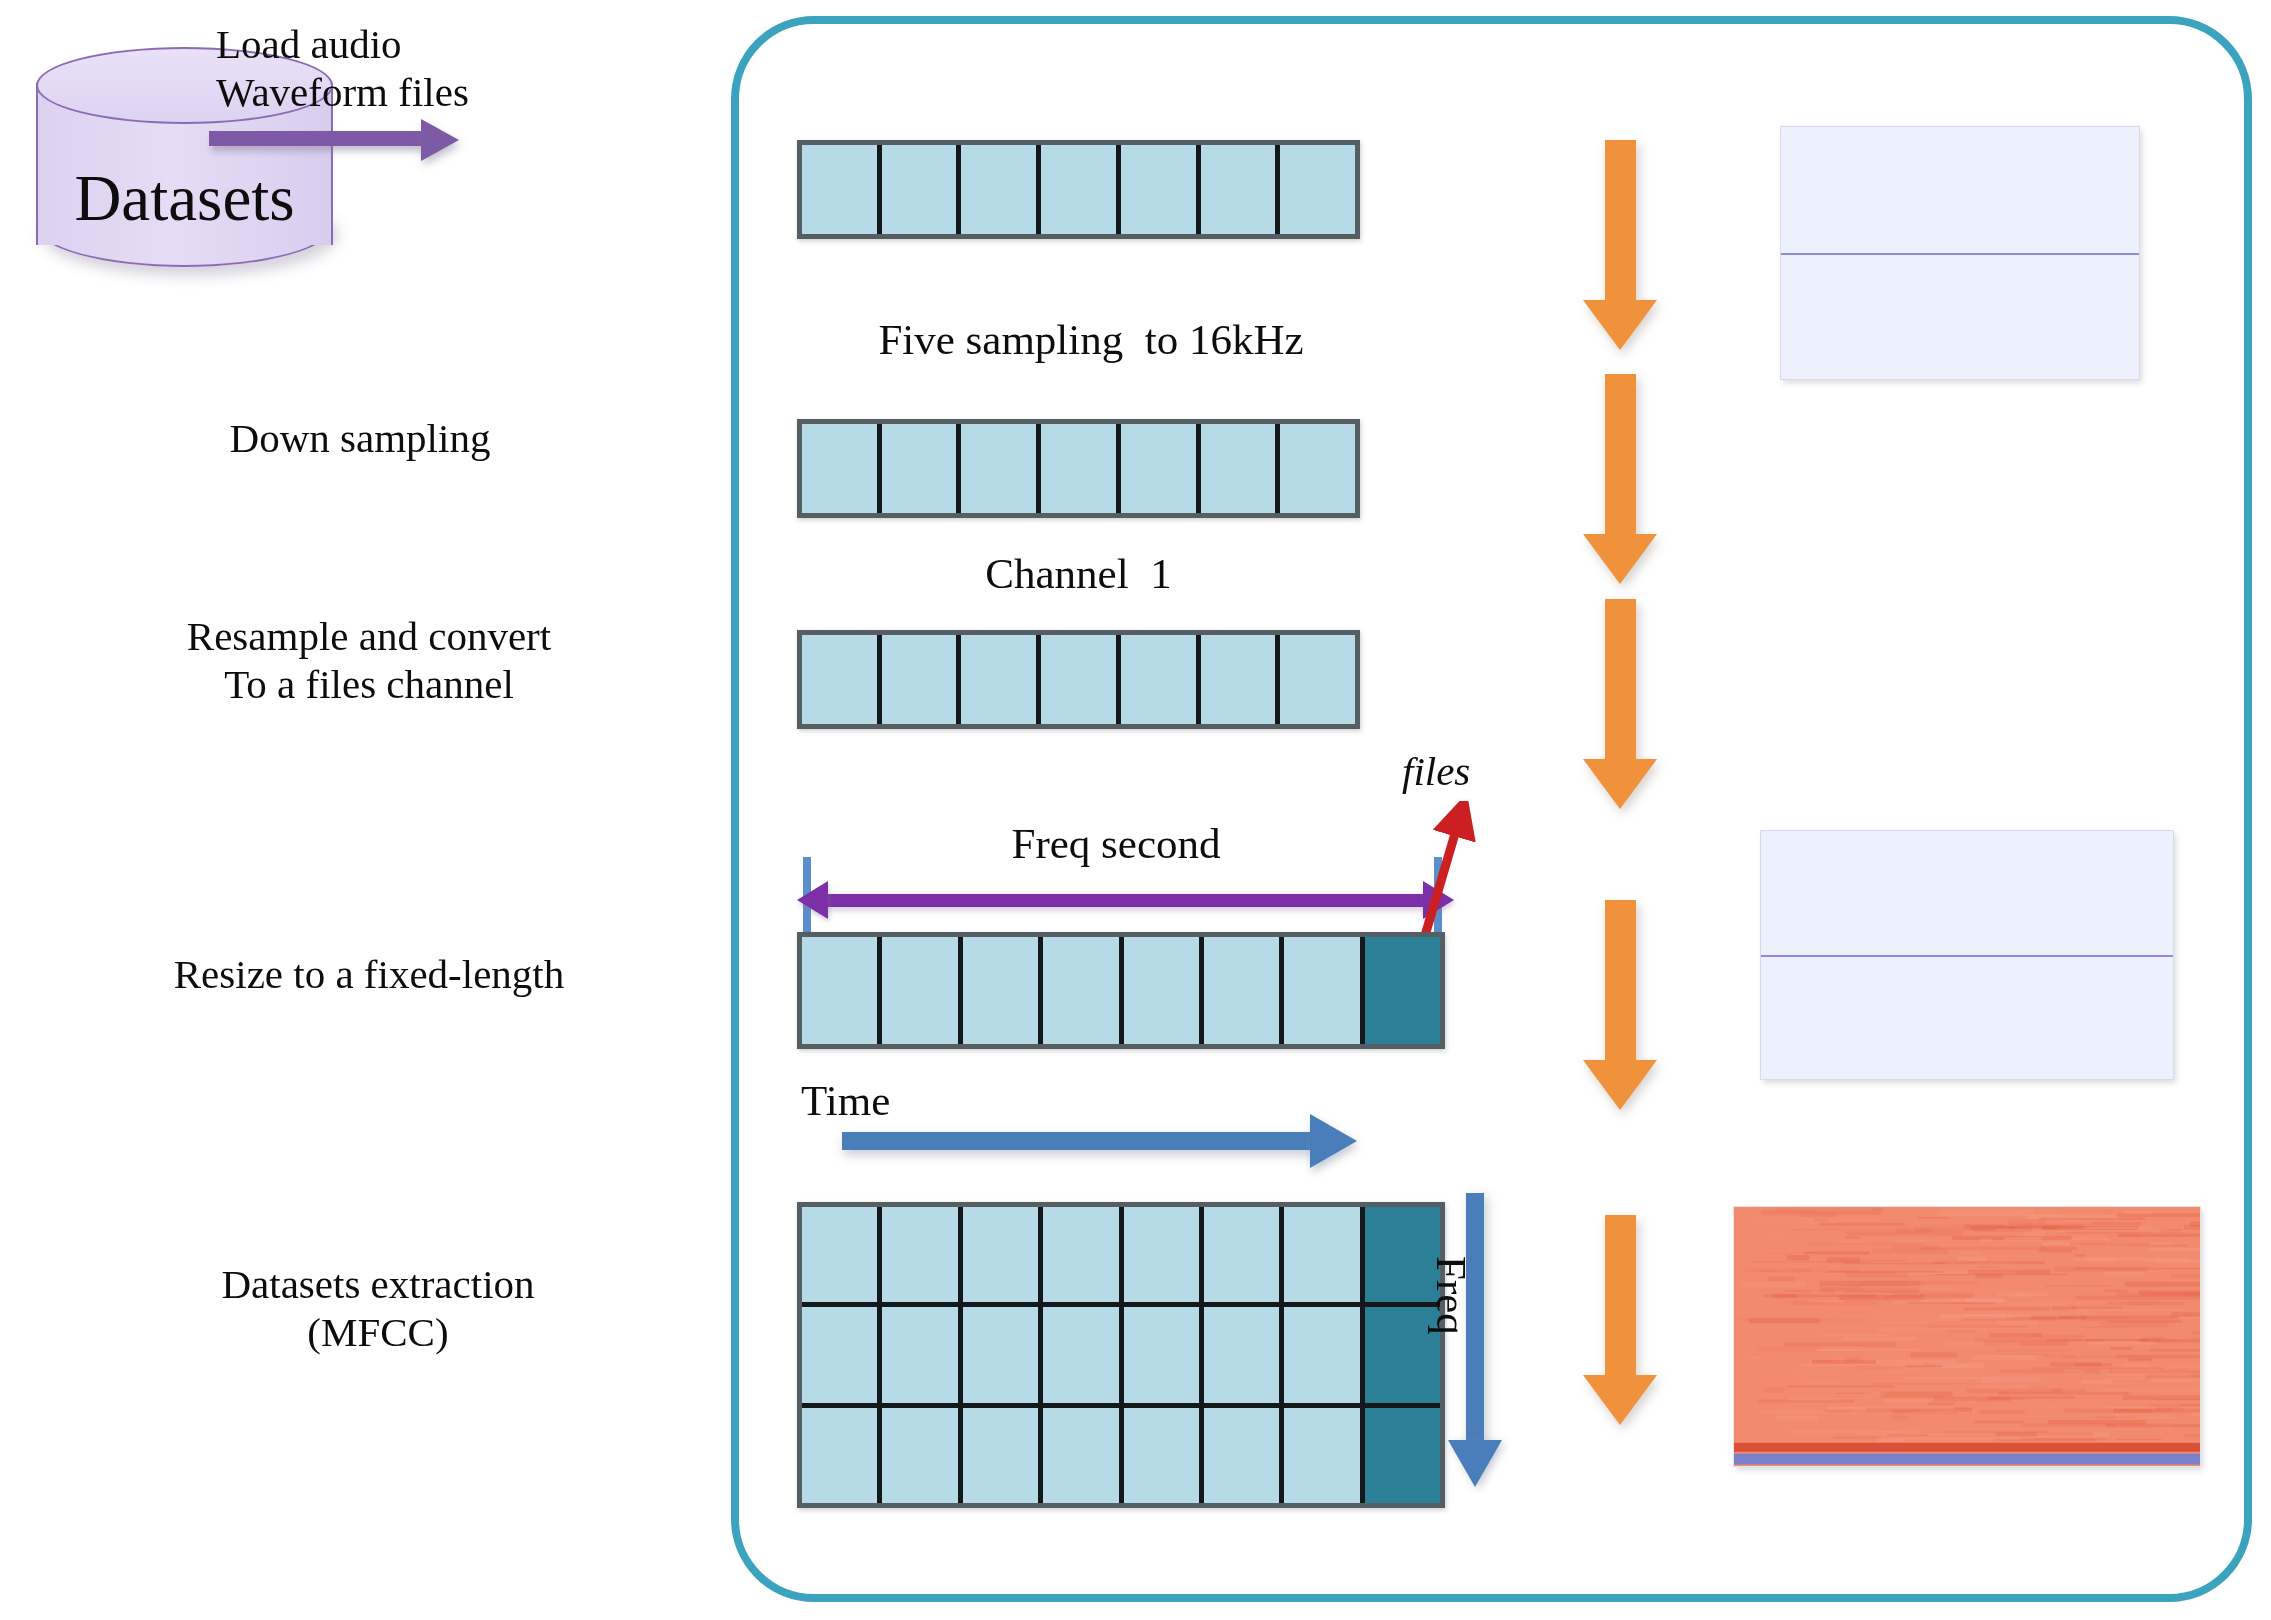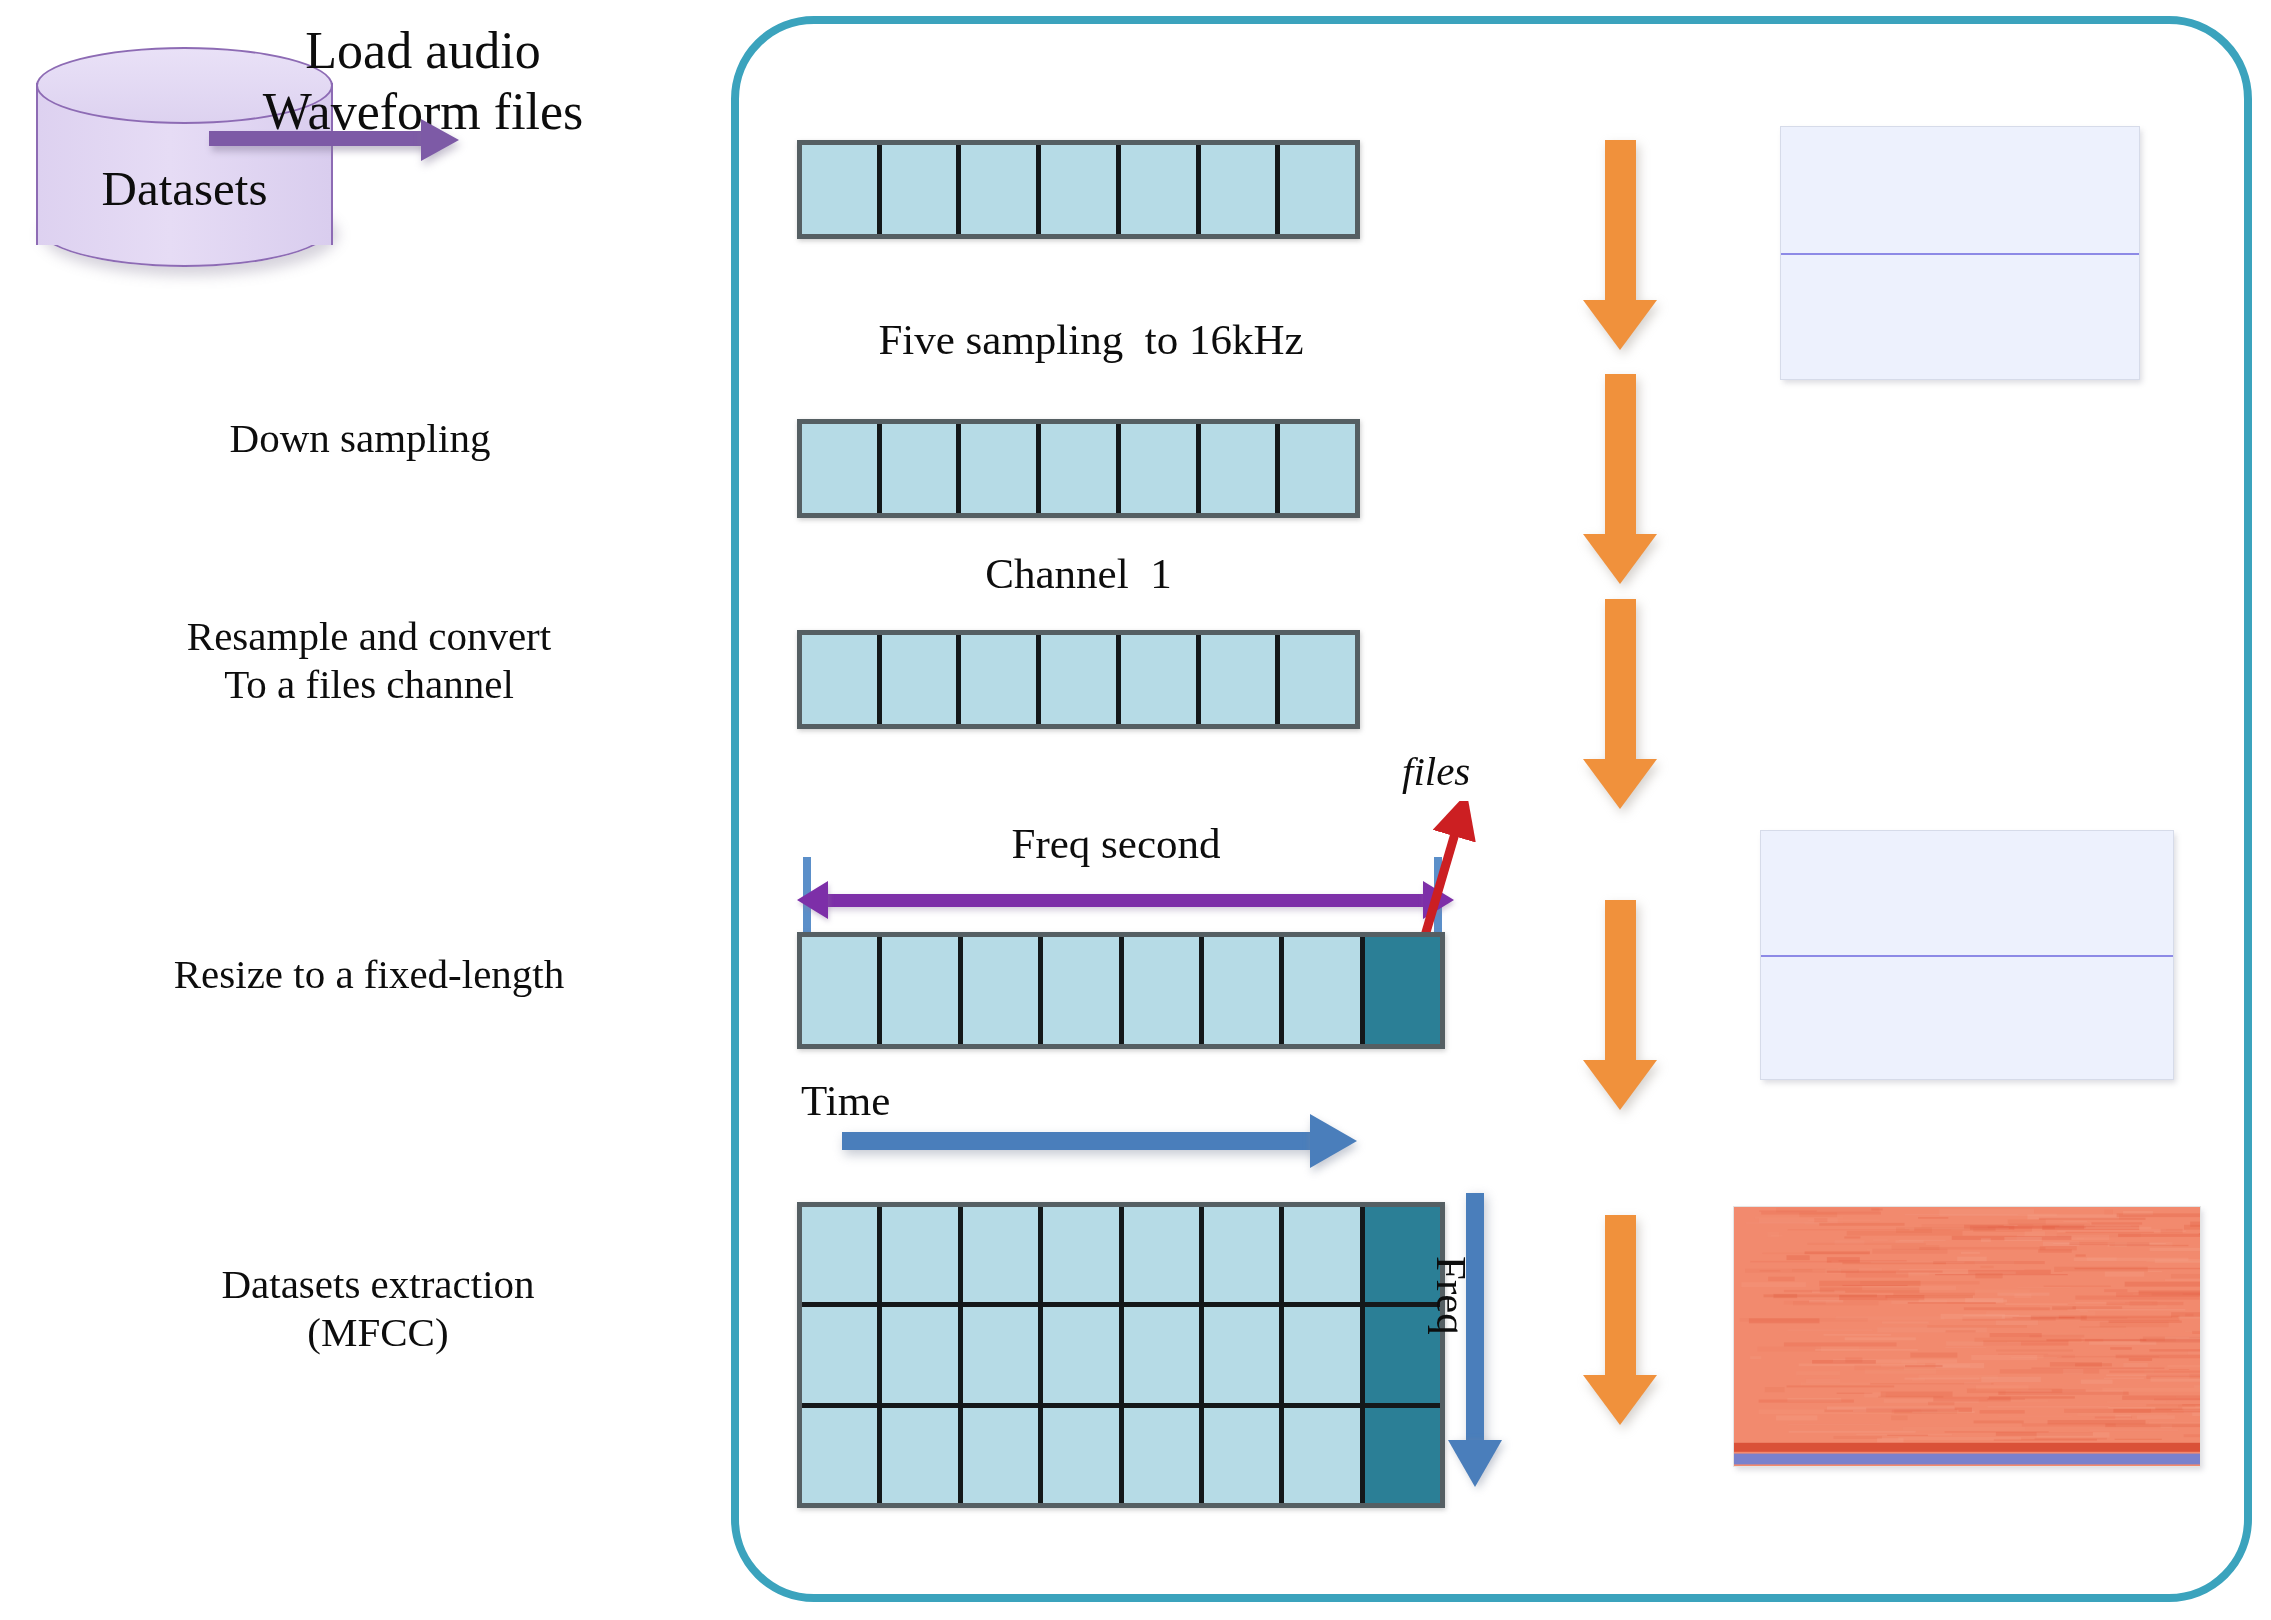--- a/index.html
+++ b/index.html
@@ -31,39 +31,39 @@
     box-shadow:5.4px 9px 12.6px rgba(120,110,140,.30);
   }
   #cyl-top{
     left:0; top:0px; width:297px; height:77px;
     border:2.7px solid #8d6bb4; border-radius:50%;
     background:linear-gradient(to bottom,#e9e1f7,#ddd2f0);
     box-sizing:border-box;
   }
   #datasets-label{
     left:0; top:113px; width:297px; text-align:center;
-    font-size:49px;
+    font-size:65px;
   }
 
   
   #load-arrow-shaft{
     left:209px; top:131px; width:225px; height:15.3px; background:#7d5aa6;
     box-shadow:2.7px 5.4px 6.3px rgba(130,120,150,.45);
   }
   #load-arrow-head{
     left:421px; top:119px; width:0;height:0;
     border-left:38px solid #7d5aa6;
     border-top:21px solid transparent;
     border-bottom:21px solid transparent;
     filter:drop-shadow(2.7px 5.4px 4.5px rgba(130,120,150,.45));
   }
 
   
   .stage-label{font-size:41px;text-align:center;}
-  #label-load{left:216px;top:20px;width:414px;font-size:52px;text-align:center;}
+  #label-load{left:216px;top:20px;width:414px;font-size:41px;}
   #label-down{left:90px;top:414px;width:540px;text-align:center;}
   #label-resample{left:54px;top:612px;width:630px;}
   #label-resize{left:54px;top:950px;width:630px;}
   #label-features{left:99px;top:1260px;width:558px;}
 
   
   .strip{display:flex;box-sizing:border-box;
          border:5.4px solid #555f63;
          filter:drop-shadow(1.8px 2.7px 2.7px rgba(90,90,90,.30));}
   .cell{background:#b6dbe6;border-right:5.4px solid #14181a;box-sizing:border-box;}

